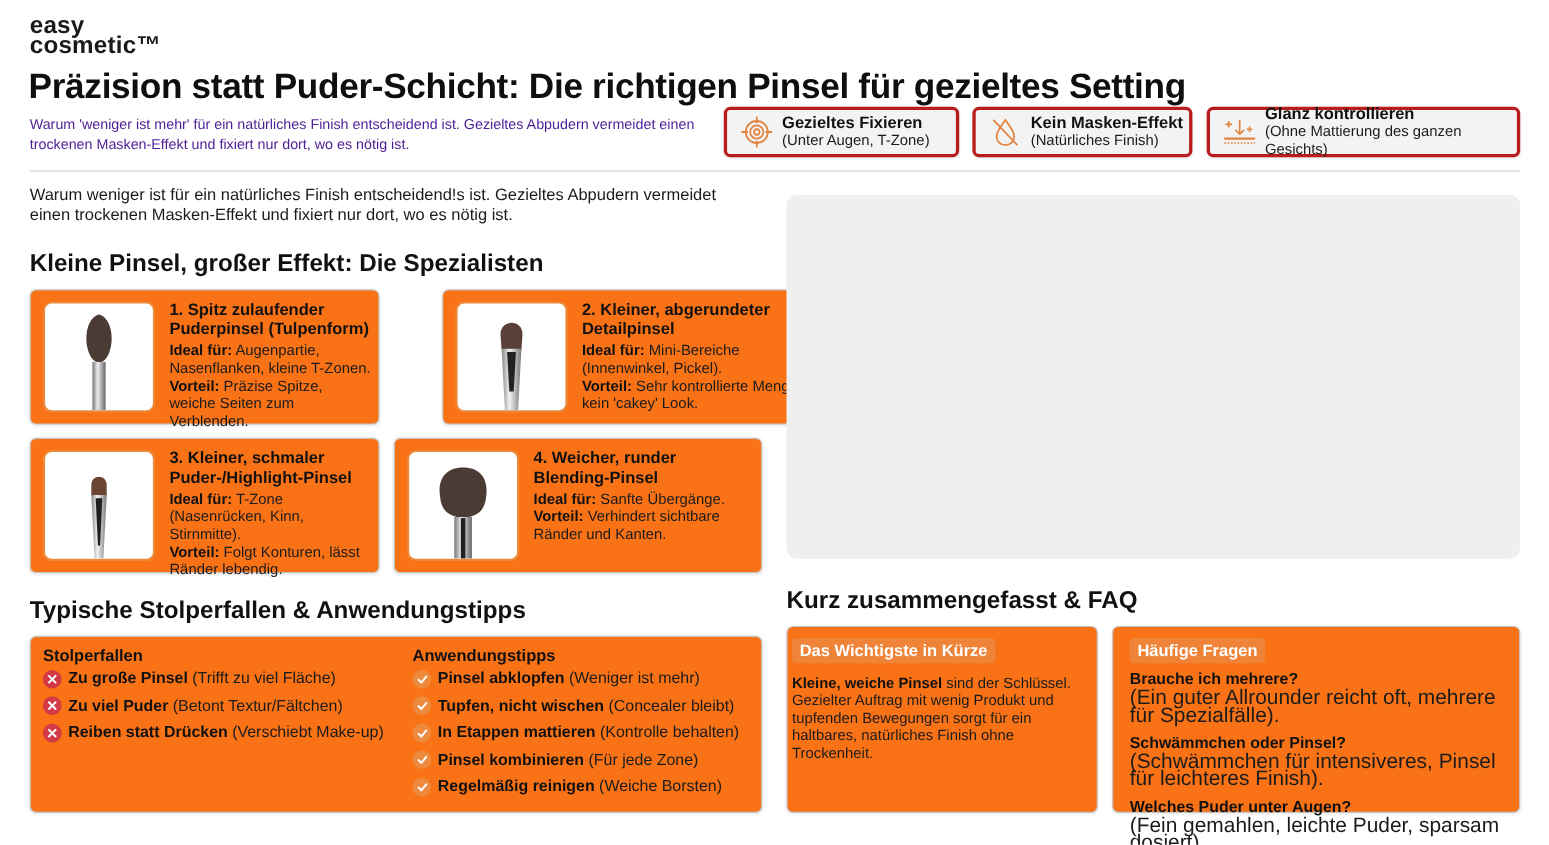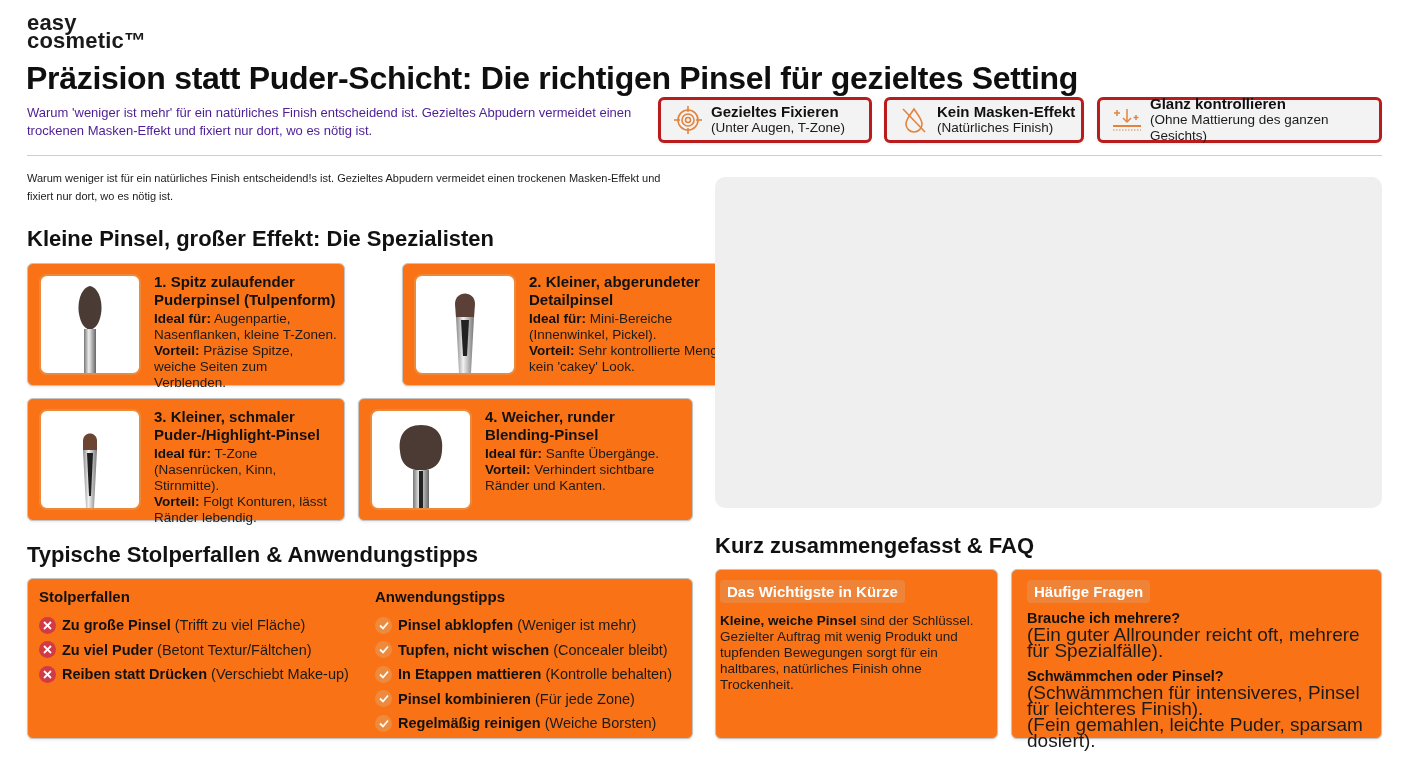--- a/index.html
+++ b/index.html
@@ -12,32 +12,32 @@
   .intro { position: absolute; left: 27px; top: 104px; width: 620px; font-size: 13px; line-height: 18px; color: #4c1d95; }
 
   .feature { position: absolute; top: 97px; height: 46px; background: #f3f3f3; border: 3px solid #b91c1c; border-radius: 6px; display: flex; align-items: center; padding-left: 10px; box-shadow: 0 1px 2px rgba(0,0,0,0.08); }
   .feature .ico { width: 34px; height: 34px; flex: 0 0 34px; display: flex; align-items: center; justify-content: center; margin-right: 6px; }
   .feature .txt { line-height: 16px; }
   .feature .t1 { font-weight: 700; font-size: 15px; color: #111; display: block; }
   .feature .t2 { font-size: 13.5px; color: #1b1b1b; display: block; }
 
   .hr { position: absolute; left: 27px; top: 155px; width: 1355px; height: 1px; background: #cfcfcf; }
 
-  .intro2 { position: absolute; left: 27px; top: 169px; width: 660px; font-size: 11px; line-height: 18px; color: #1b1b1b; }
+  .intro2 { position: absolute; left: 27px; top: 169px; width: 660px; font-size: 15px; line-height: 18px; color: #1b1b1b; }
 
   .h2 { position: absolute; font-size: 22px; font-weight: 700; color: #111; white-space: nowrap; }
 
   .card { position: absolute; background: #f97316; border: 1px solid #c4c4c4; border-radius: 6px; box-shadow: 0 1px 3px rgba(0,0,0,0.10); }
   .brush-card .thumb { position: absolute; left: 11px; top: 10px; width: 102px; height: 101px; background: #fff; border: 2px solid #ec8a3c; border-radius: 8px; overflow: hidden; }
   .brush-card .info { position: absolute; left: 126px; top: 9px; right: 6px; }
   .brush-card .name { font-weight: 700; font-size: 15px; line-height: 18px; color: #111; }
   .brush-card .desc { font-size: 13.5px; line-height: 16px; margin-top: 2px; color: #1b1b1b; }
   .brush-card .desc b { font-weight: 700; color: #111; }
 
-  .col-title { font-weight: 700; font-size: 15px; color: #111; margin-bottom: 8px; }
+  .col-title { font-weight: 700; font-size: 15px; color: #111; margin-bottom: 0; }
   .list-item { display: flex; align-items: center; font-size: 14.5px; height: 24.5px; white-space: nowrap; color: #1b1b1b; }
   .list-item b { color: #111; margin-right: 4px; }
   .badge-ico { width: 17px; height: 17px; border-radius: 50%; margin-right: 6px; display: inline-flex; align-items: center; justify-content: center; flex: 0 0 17px; }
   .badge-x { background: #d23a45; }
   .badge-ok { background: #ee8a3d; }
 
   .pill { display: inline-block; background: #ef8438; color: #fff; font-weight: 700; font-size: 15px; padding: 3px 7px; border-radius: 4px; }
   .sum-text { font-size: 13.5px; line-height: 16px; color: #1b1b1b; margin-top: 10px; }
   .sum-text b { color: #111; }
   .faq-q { font-weight: 700; font-size: 14.5px; color: #111; line-height: 17px; margin-top: 9px; }
@@ -291,15 +291,16 @@
   <p class="sum-text"><b>Kleine, weiche Pinsel</b><span> sind der Schlüssel. Gezielter Auftrag mit wenig Produkt und tupfenden Bewegungen sorgt für ein haltbares, natürliches Finish ohne Trockenheit.</span></p>
 </div>
 
 <div class="card" style="left:1011px; top:569px; width:371px; height:170px; padding:10px 15px;">
   <span class="pill">Häufige Fragen</span>
   <div style="margin-top:-2px;">
     <div class="faq-q">Brauche ich mehrere?</div>
     <div class="faq-a">(Ein guter Allrounder reicht oft, mehrere für Spezialfälle).</div>
     <div class="faq-q">Schwämmchen oder Pinsel?</div>
     <div class="faq-a">(Schwämmchen für intensiveres, Pinsel für leichteres Finish).</div>
+    <div class="faq-q">Welches Puder unter Augen?</div>
     <div class="faq-a">(Fein gemahlen, leichte Puder, sparsam dosiert).</div>
   </div>
 </div>
 
 </body></html>

